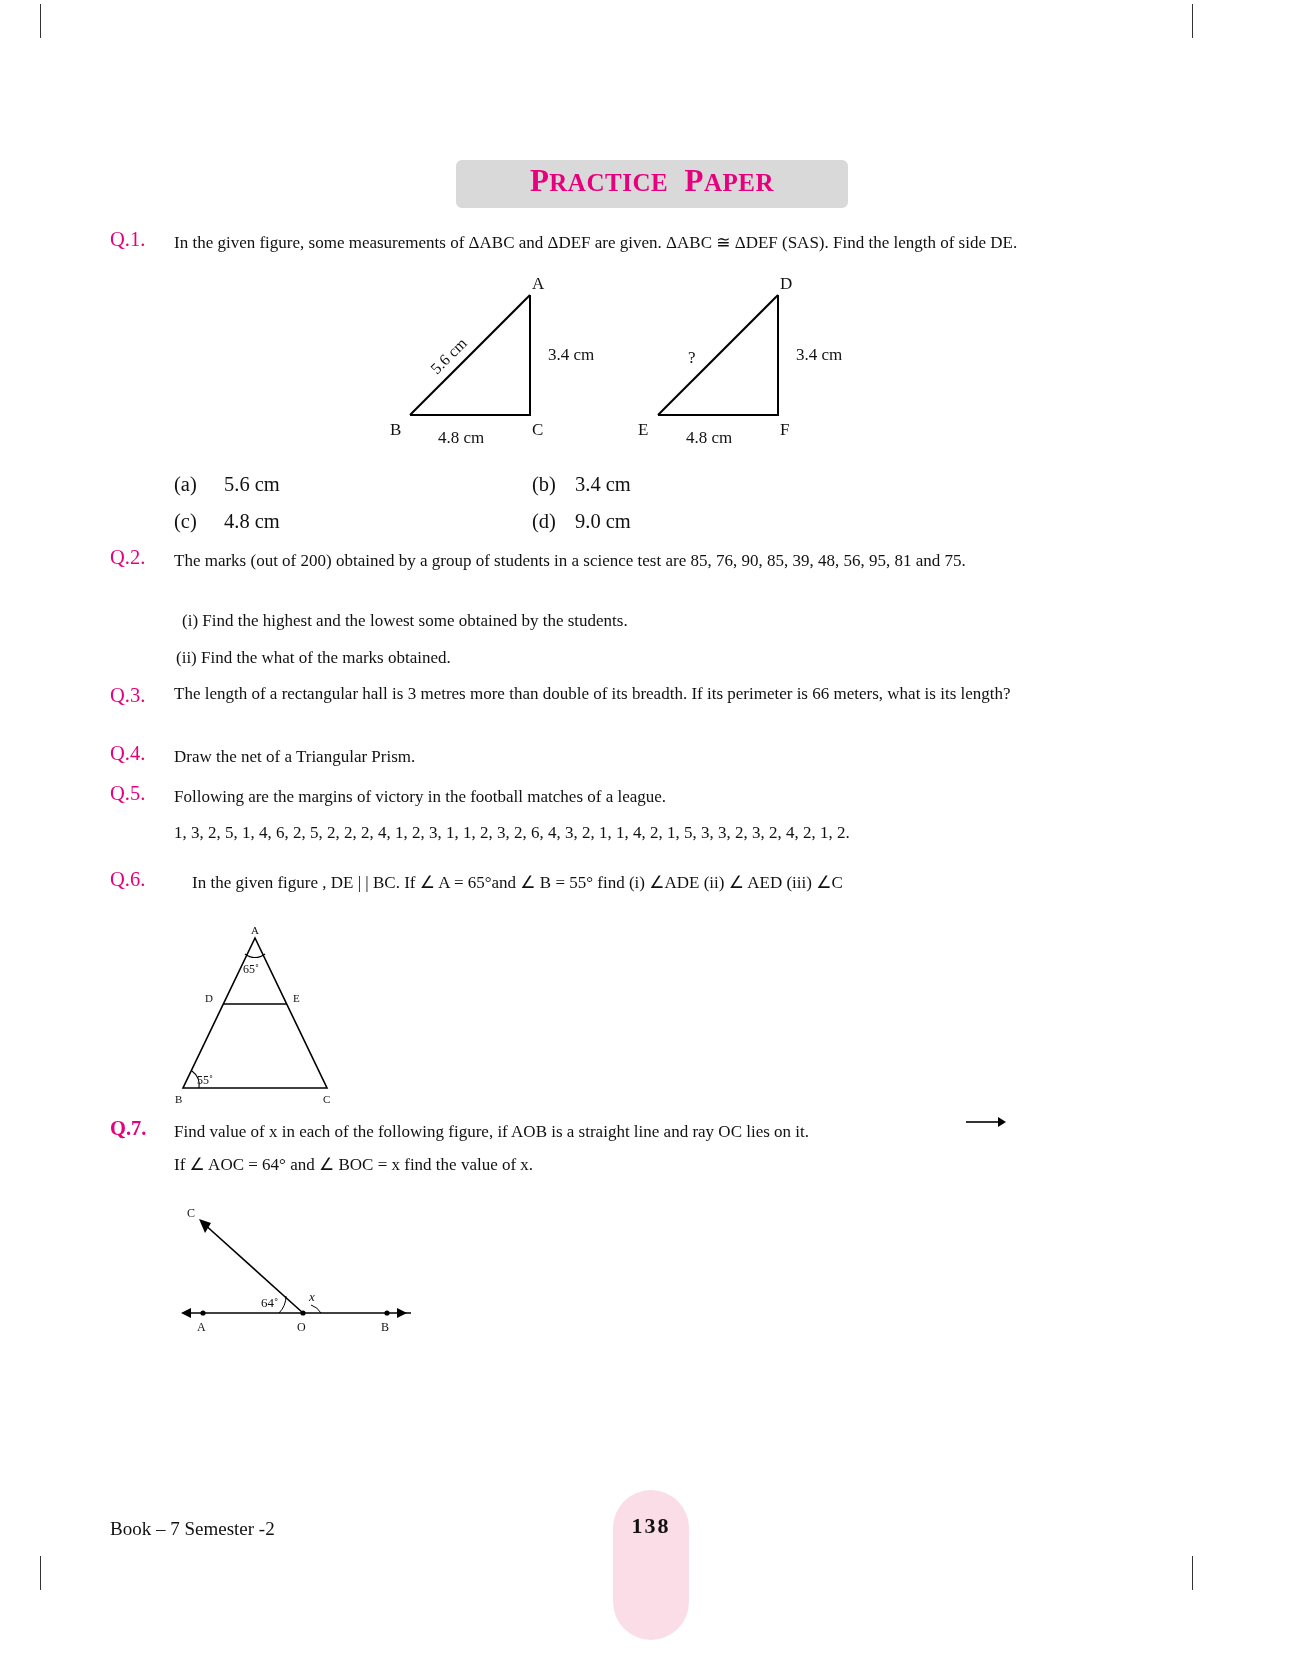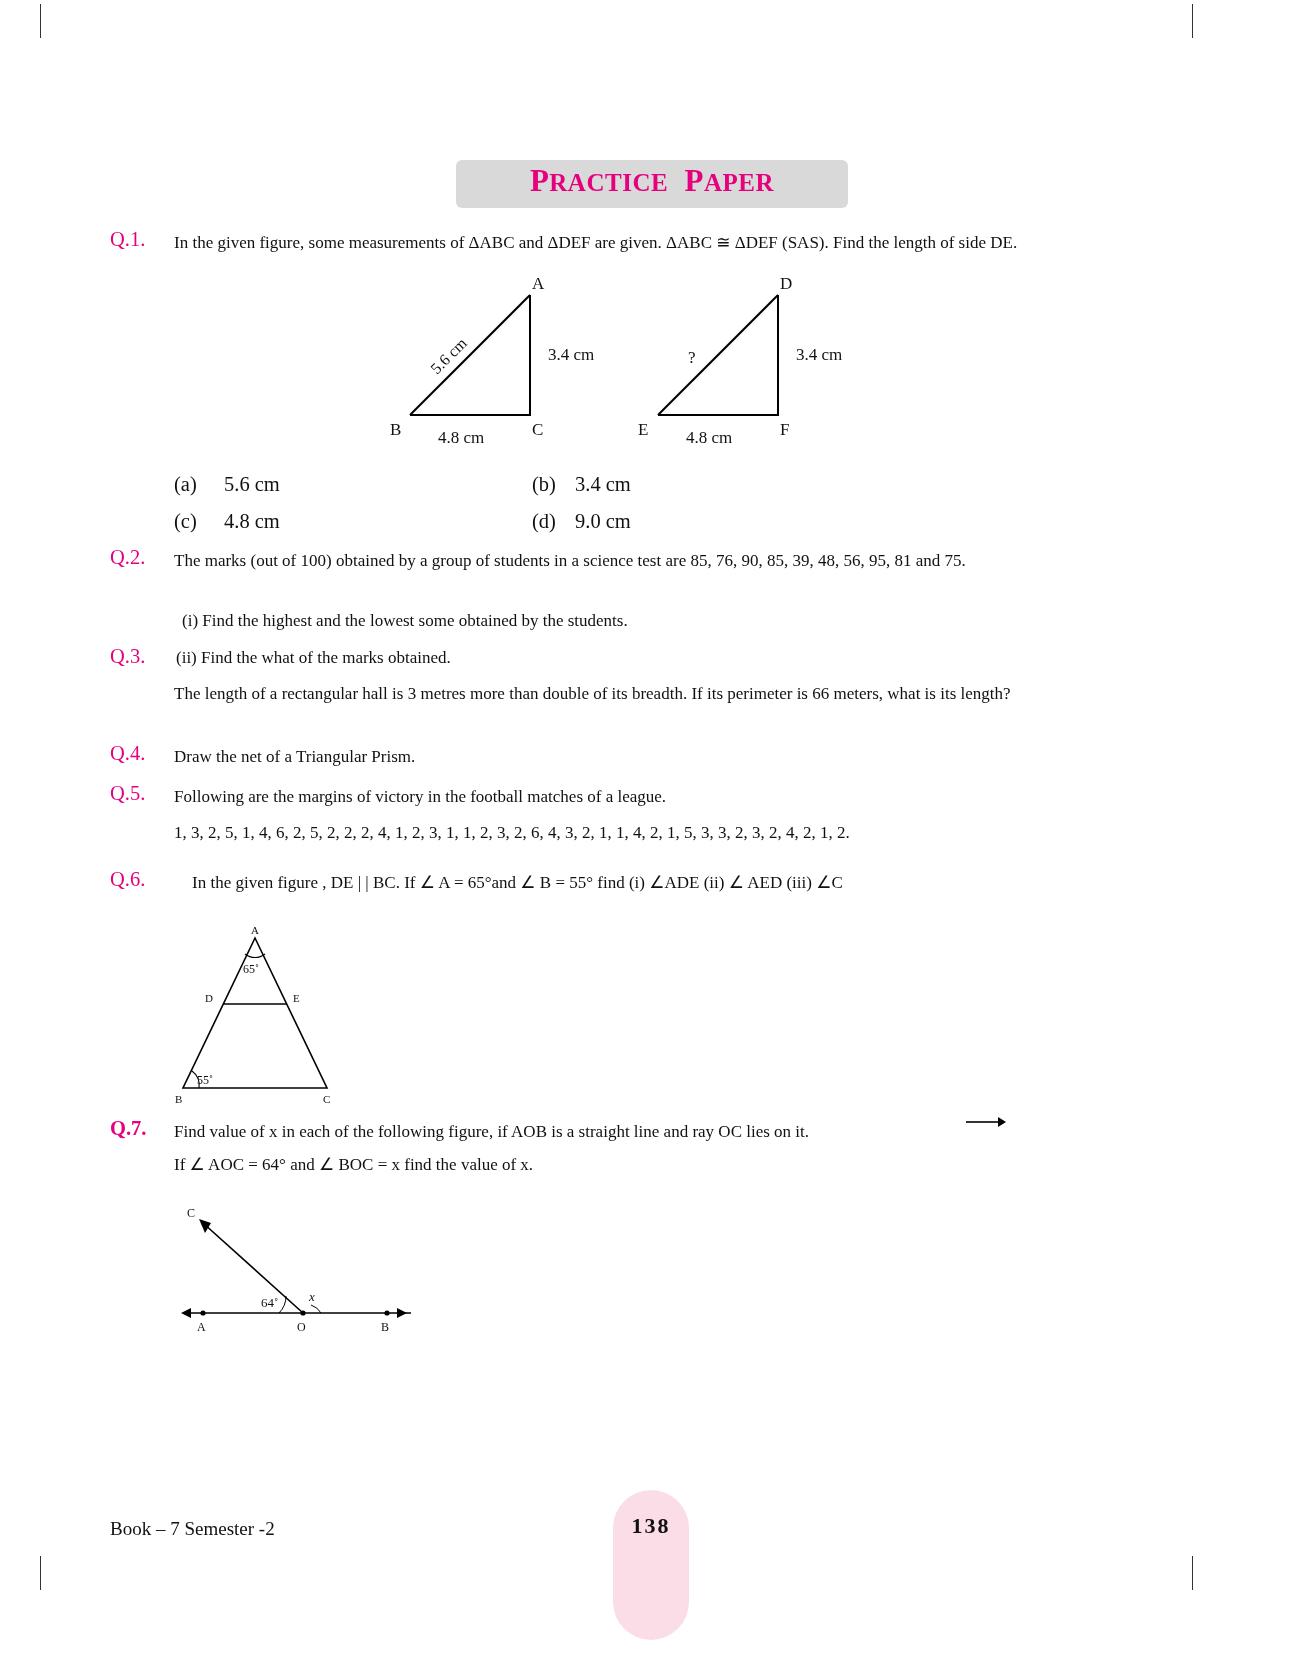--- a/index.html
+++ b/index.html
@@ -154,25 +154,25 @@
   <div class="opt" style="left:174px; top:473px;">(a)</div>
   <div class="opt" style="left:224px; top:473px;">5.6 cm</div>
   <div class="opt" style="left:532px; top:473px;">(b)</div>
   <div class="opt" style="left:575px; top:473px;">3.4 cm</div>
   <div class="opt" style="left:174px; top:510px;">(c)</div>
   <div class="opt" style="left:224px; top:510px;">4.8 cm</div>
   <div class="opt" style="left:532px; top:510px;">(d)</div>
   <div class="opt" style="left:575px; top:510px;">9.0 cm</div>
 
   <div class="qnum" style="left:110px; top:546px;">Q.2.</div>
-  <div class="qbody" style="left:174px; top:546px; width:958px;">The marks (out of 100) obtained by a group of students in a science test are 85, 76, 90, 85, 39, 48, 56, 95, 81 and 75.</div>
+  <div class="qbody" style="left:174px; top:546px; width:958px;">The marks (out of 200) obtained by a group of students in a science test are 85, 76, 90, 85, 39, 48, 56, 95, 81 and 75.</div>
   <div class="qbody" style="left:182px; top:606px; width:940px;">(i)   Find the highest and the lowest some obtained by the students.</div>
   <div class="qbody" style="left:176px; top:643px; width:940px;">(ii)   Find the what of the marks obtained.</div>
 
-  <div class="qnum" style="left:110px; top:645px;">Q.3.</div>
+  <div class="qnum" style="left:110px; top:684px;">Q.3.</div>
   <div class="qbody" style="left:174px; top:679px; width:958px;">The length of a rectangular hall is 3 metres more than double of its breadth. If its perimeter is 66 meters, what is its length?</div>
 
   <div class="qnum" style="left:110px; top:742px;">Q.4.</div>
   <div class="qbody" style="left:174px; top:742px; width:958px;">Draw the net of a Triangular Prism.</div>
 
   <div class="qnum" style="left:110px; top:782px;">Q.5.</div>
   <div class="qbody" style="left:174px; top:782px; width:958px;">Following are the margins of victory in the football matches of a league.</div>
   <div class="qbody" style="left:174px; top:818px; width:958px;">1, 3, 2, 5, 1, 4, 6, 2, 5, 2, 2, 2, 4, 1, 2, 3, 1, 1, 2, 3, 2, 6, 4, 3, 2, 1, 1, 4, 2, 1, 5, 3, 3, 2, 3, 2, 4, 2, 1, 2.</div>
 
   <div class="qnum" style="left:110px; top:868px;">Q.6.</div>

